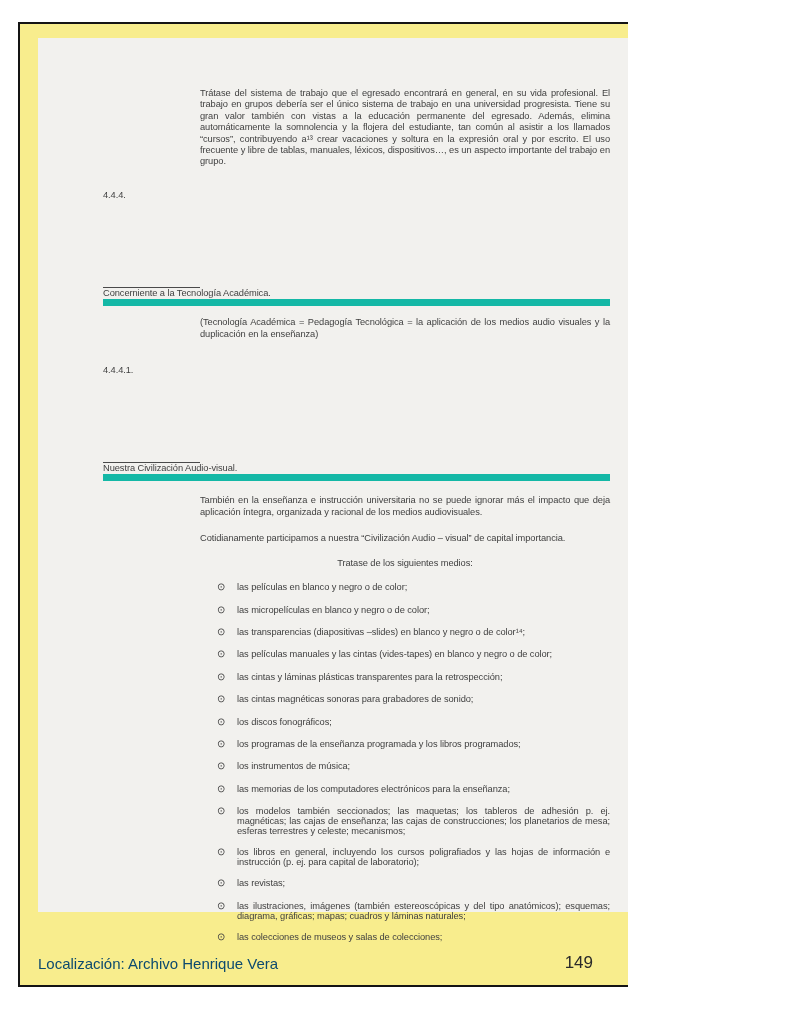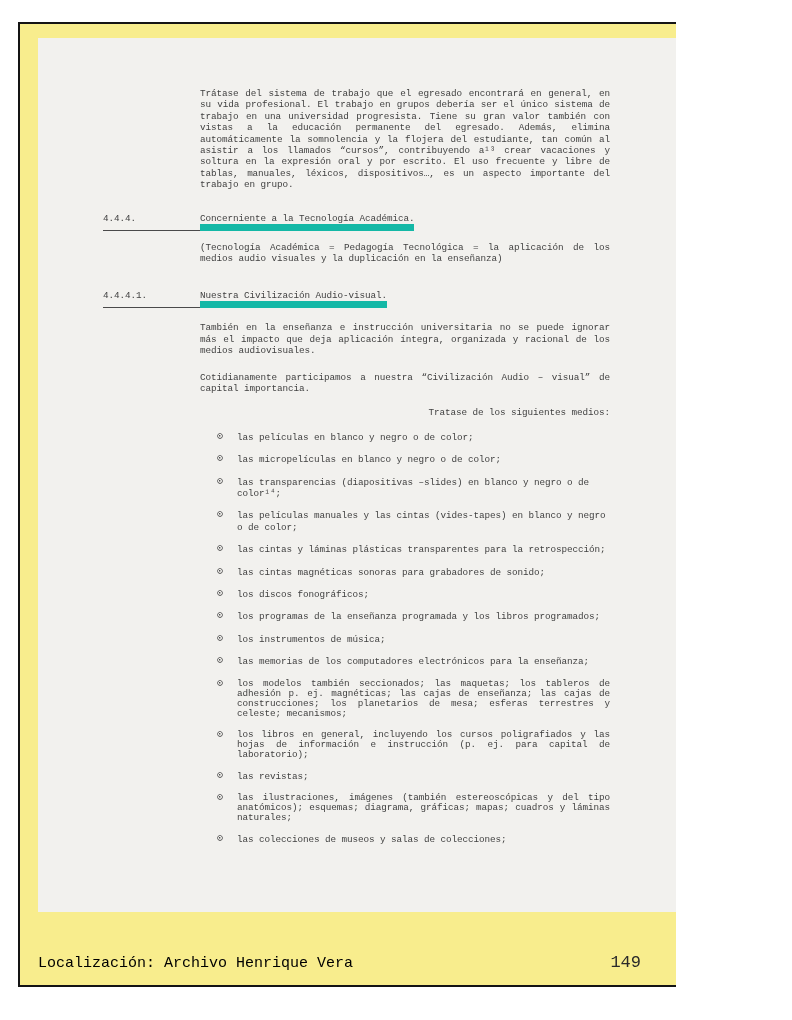--- a/index.html
+++ b/index.html
@@ -1,61 +1,60 @@
 <!DOCTYPE html>
 <html><head>
 <meta charset="utf-8">
 <style>
   html,body { margin:0; padding:0; background:#ffffff; }
   .canvas {
     position:relative; width:628px; height:1020px; overflow:hidden;
     background:#ffffff;
-    font-family:Liberation Mono, monospace;
-    padding-left:48px;
+    font-family:Liberation Sans, sans-serif;
   }
   .frame {
     position:absolute; left:18px; top:22px; width:755px; height:965px;
     box-sizing:border-box; background:#f8ed8d; border:2px solid #141414;
   }
   .doc-page {
     position:absolute; left:38px; top:38px; width:655px; height:874px;
     background:#f2f1ee;
   }
   .doc-content {
     position:absolute; left:65px; top:50px; width:507px;
     color:#3f3f3f; font-size:9.3px; line-height:11.4px; letter-spacing:-0.08px;
   }
   .para { margin:0 0 0 97px; width:410px; text-align:justify; }
   .p-intro { margin-bottom:22px; }
   .p-def   { margin-bottom:25px; }
   .p-cot   { margin-bottom:13px; }
   .p-tam   { margin-bottom:15px; }
-  .p-lin   { margin-bottom:13px; text-align:right; }
-  .heading { display:flex; width:507px; }
+  .p-lin   { margin-bottom:13px; text-align:center; }
+  .heading { display:flex; width:507px;flex-direction:column; }
   .h-1 { margin-bottom:11px; }
   .h-2 { margin-bottom:14px; }
   .h-num   { width:97px; flex:0 0 97px; border-bottom:1px solid #4a4a4a; }
   .h-title { border-bottom:7px solid #14b8a6; }
   ul.bullets { list-style:none; margin:0; padding:0 0 0 113px; }
   ul.bullets li {
     position:relative; width:373px; margin:0 0 11px 0; padding-left:21px;
     box-sizing:content-box;
   }
   ul.bullets li .dot {
     position:absolute; left:1px; top:-1px; font-size:10px; color:#3f3f3f;
   }
   ul.bullets li.multi span.txt { display:block; text-align:justify; line-height:10px; }
   .side-label {
     position:absolute; left:687px; top:908px; white-space:nowrap;
     transform-origin:0 0; transform:rotate(-90deg) scaleX(0.7);
     font-size:92px; line-height:92px; font-weight:bold; color:#9b9b9b;
   }
   .footer-location {
     position:absolute; left:38px; top:955px;
-    font-size:15px; color:#000000;
+    font-size:15px; color:#0c4a6e;
   }
   .footer-page {
     position:absolute; right:35px; top:953px; width:80px; text-align:right;
     font-size:17px; color:#2a2a2a;
   }
 </style>
 </head>
 <body>
 
 <div class="canvas">

